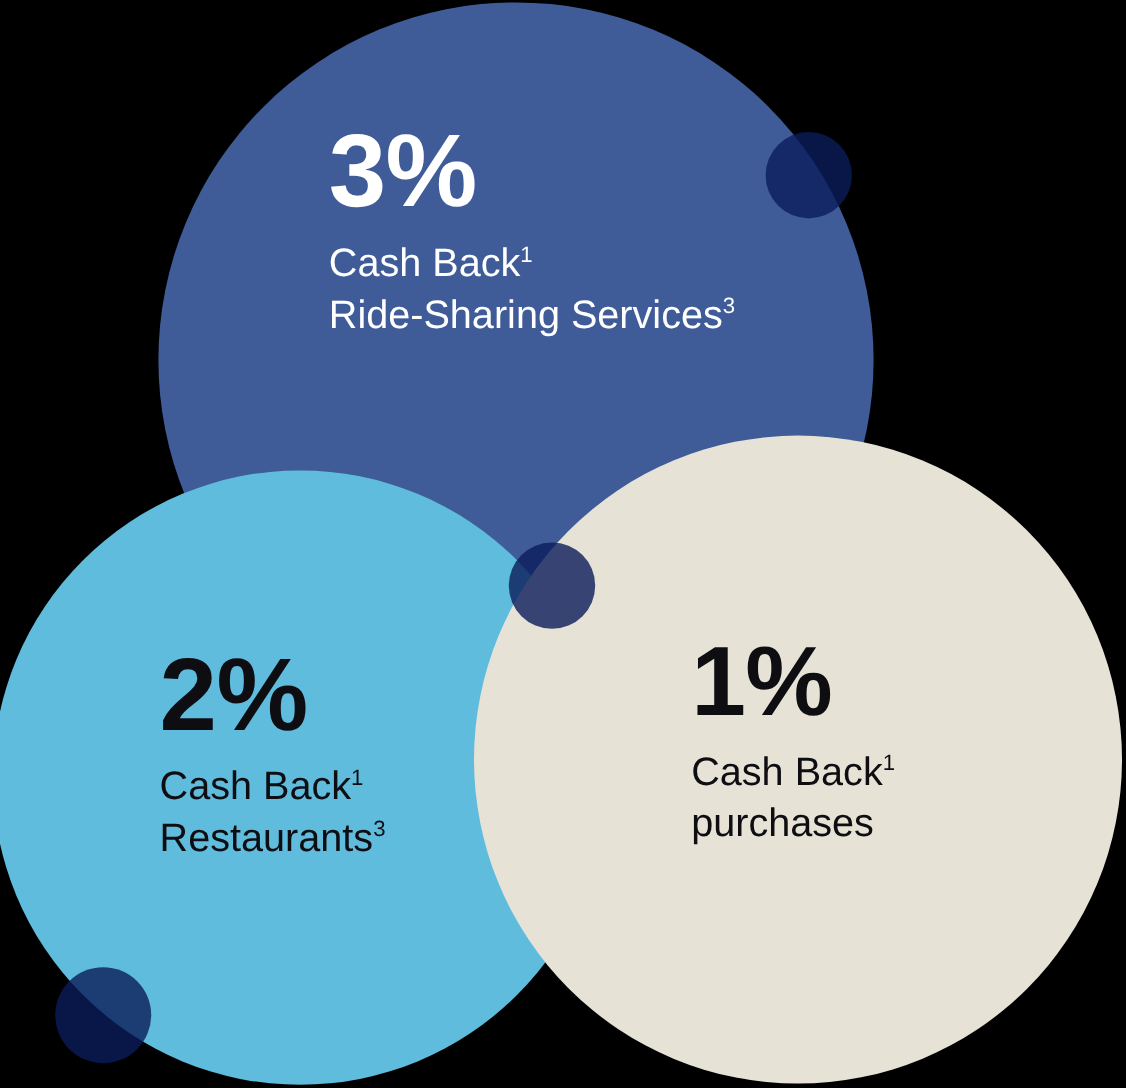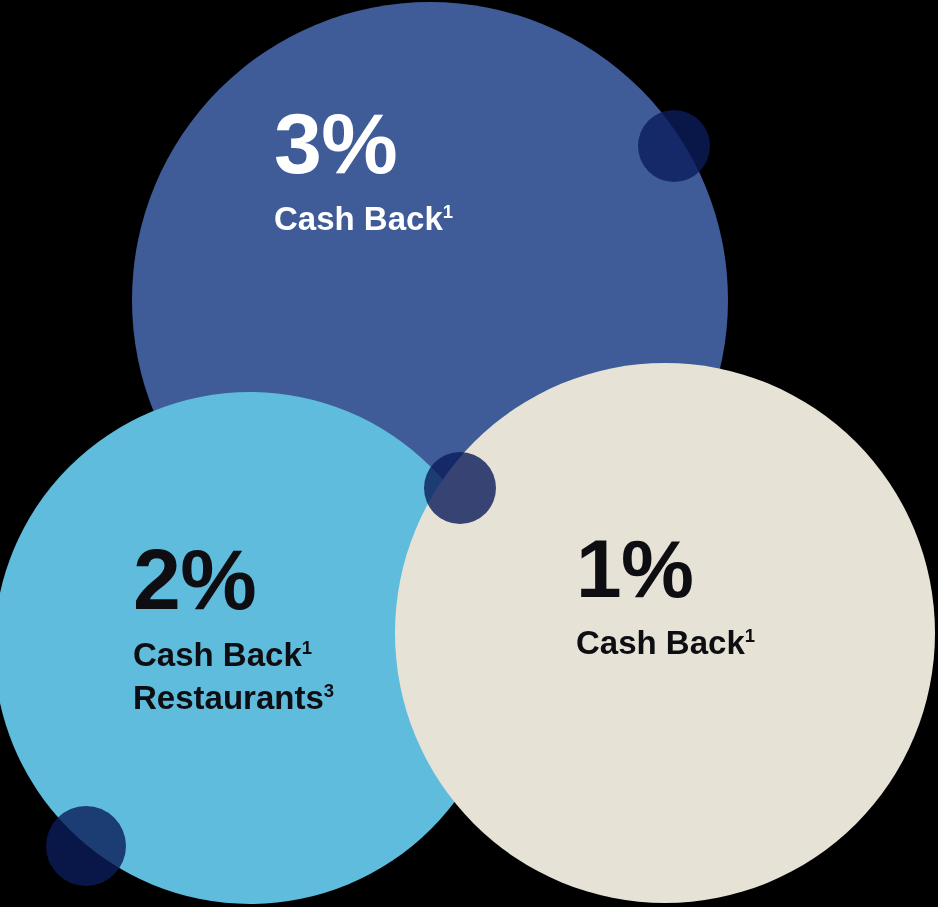--- a/index.html
+++ b/index.html
@@ -54,21 +54,21 @@
     position: absolute;
     z-index: 5;
   }
   .pct {
     font-weight: 700;
     letter-spacing: -0.5px;
     line-height: 1;
     margin: 0 0 12px 0;
   }
   .lines { line-height: 1.30; }
-  .lines .ln { display: block; white-space: nowrap; font-weight: bold; }
+  .lines .ln { display: block; white-space: nowrap; }
   sup {
     font-size: 0.56em;
     vertical-align: super;
     line-height: 0;
   }
 
   
   #content-3 { left: 274px; top: 100px; color: #ffffff; }
   #content-3 .pct   { font-size: 86px; }
   #content-3 .lines { font-size: 33px; }
@@ -93,31 +93,33 @@
   <div id="bubble-1" class="bubble"></div>
 
   <div id="dot-top-right" class="dot"></div>
   <div id="dot-middle" class="dot"></div>
   <div id="dot-bottom-left" class="dot"></div>
 
   <div id="content-3" class="content">
     <div class="pct">3%</div>
     <div class="lines">
       <span class="ln"><span>Cash Back</span><sup>1</sup></span>
+      <span class="ln"><span>Ride-Sharing Services</span><sup>3</sup></span>
     </div>
   </div>
 
   <div id="content-2" class="content">
     <div class="pct">2%</div>
     <div class="lines">
       <span class="ln"><span>Cash Back</span><sup>1</sup></span>
       <span class="ln"><span>Restaurants</span><sup>3</sup></span>
     </div>
   </div>
 
   <div id="content-1" class="content">
     <div class="pct">1%</div>
     <div class="lines">
       <span class="ln"><span>Cash Back</span><sup>1</sup></span>
+      <span class="ln"><span>purchases</span><sup></sup></span>
     </div>
   </div>
 
 </div>
 
 </body></html>

